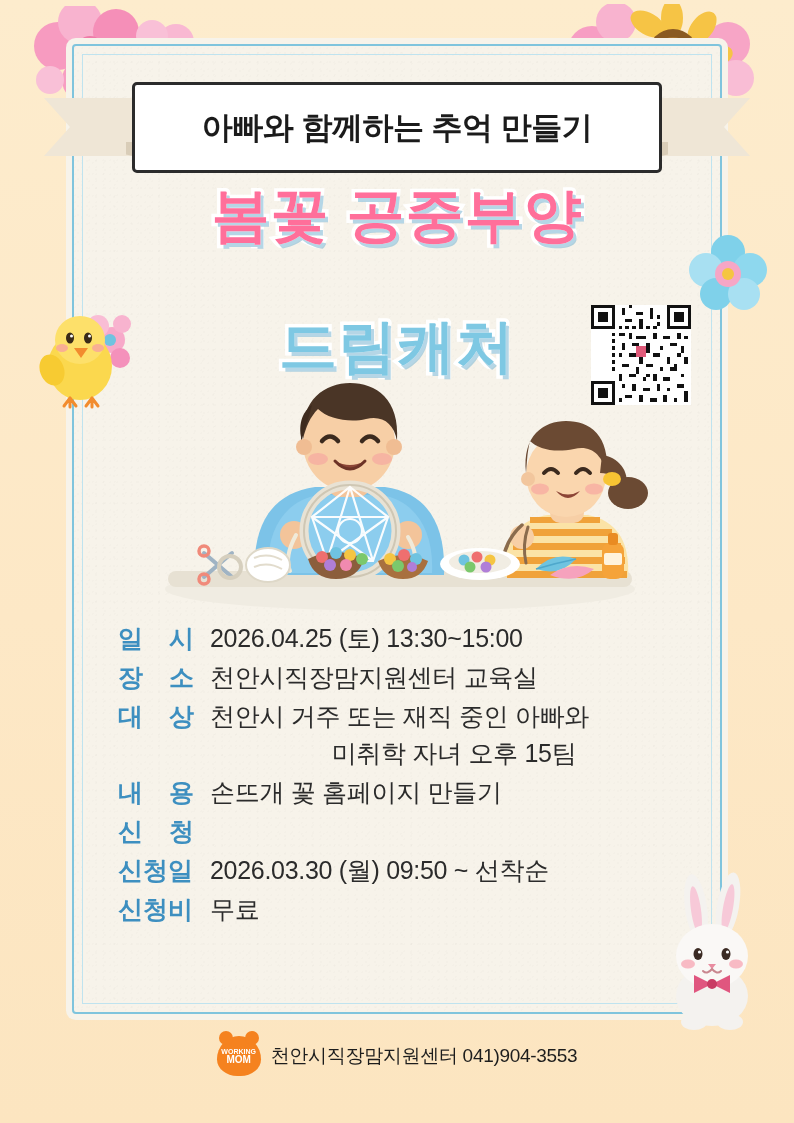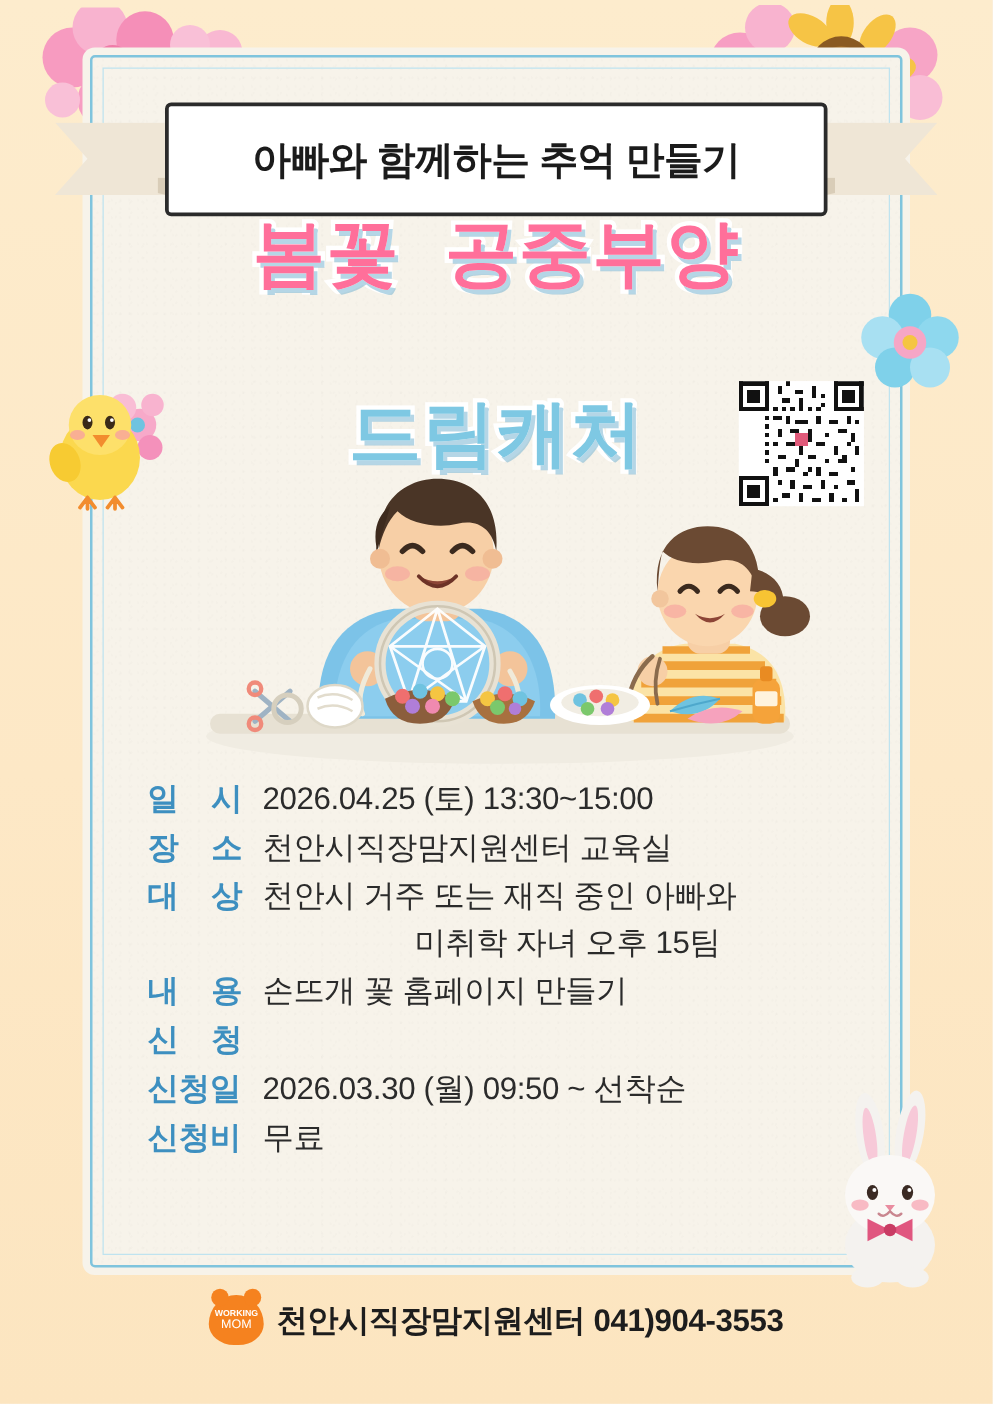--- a/index.html
+++ b/index.html
@@ -84,21 +84,21 @@
     letter-spacing: -0.5px;
     white-space: nowrap;
   }
 
   
   .headline {
     position: absolute;
     left: 0; right: 0;
     text-align: center;
   }
-  .headline-1 { top: 164px; font-family: Liberation Mono, monospace; }
+  .headline-1 { top: 177px; }
   .headline-2 { top: 268px; margin-top: 40px; }
   .headline .line {
     font-size: 58px;
     font-weight: bold;
     letter-spacing: 1px;
     color: #ff6f9a;
     -webkit-text-stroke: 7px #ffffff;
     paint-order: stroke fill;
     text-shadow:
       0 0 0 #fff,
@@ -179,24 +179,24 @@
   }
   .footer-logo::before, .footer-logo::after {
     content:"";
     position:absolute; top:-5px;
     width:14px; height:14px; border-radius:50%;
     background:#f5821f;
   }
   .footer-logo::before { left:2px; }
   .footer-logo::after  { right:2px; }
   .footer-logo .l1 { font-size:7px; font-weight:bold; position:relative; z-index:2;}
-  .footer-logo .l2 { font-size:10px; font-weight:normal; position:relative; z-index:2;}
+  .footer-logo .l2 { font-size:10px; font-weight:bold; position:relative; z-index:2;}
   .footer-text {
-    font-size: 25px;
-    font-weight: bold;
+    font-size: 19px;
+    font-weight: normal;
     color: #1d1d1d;
     letter-spacing: -0.3px;
   }
 
   
   .deco { position: absolute; pointer-events: none; }
 </style>
 </head>
 <body>
 

